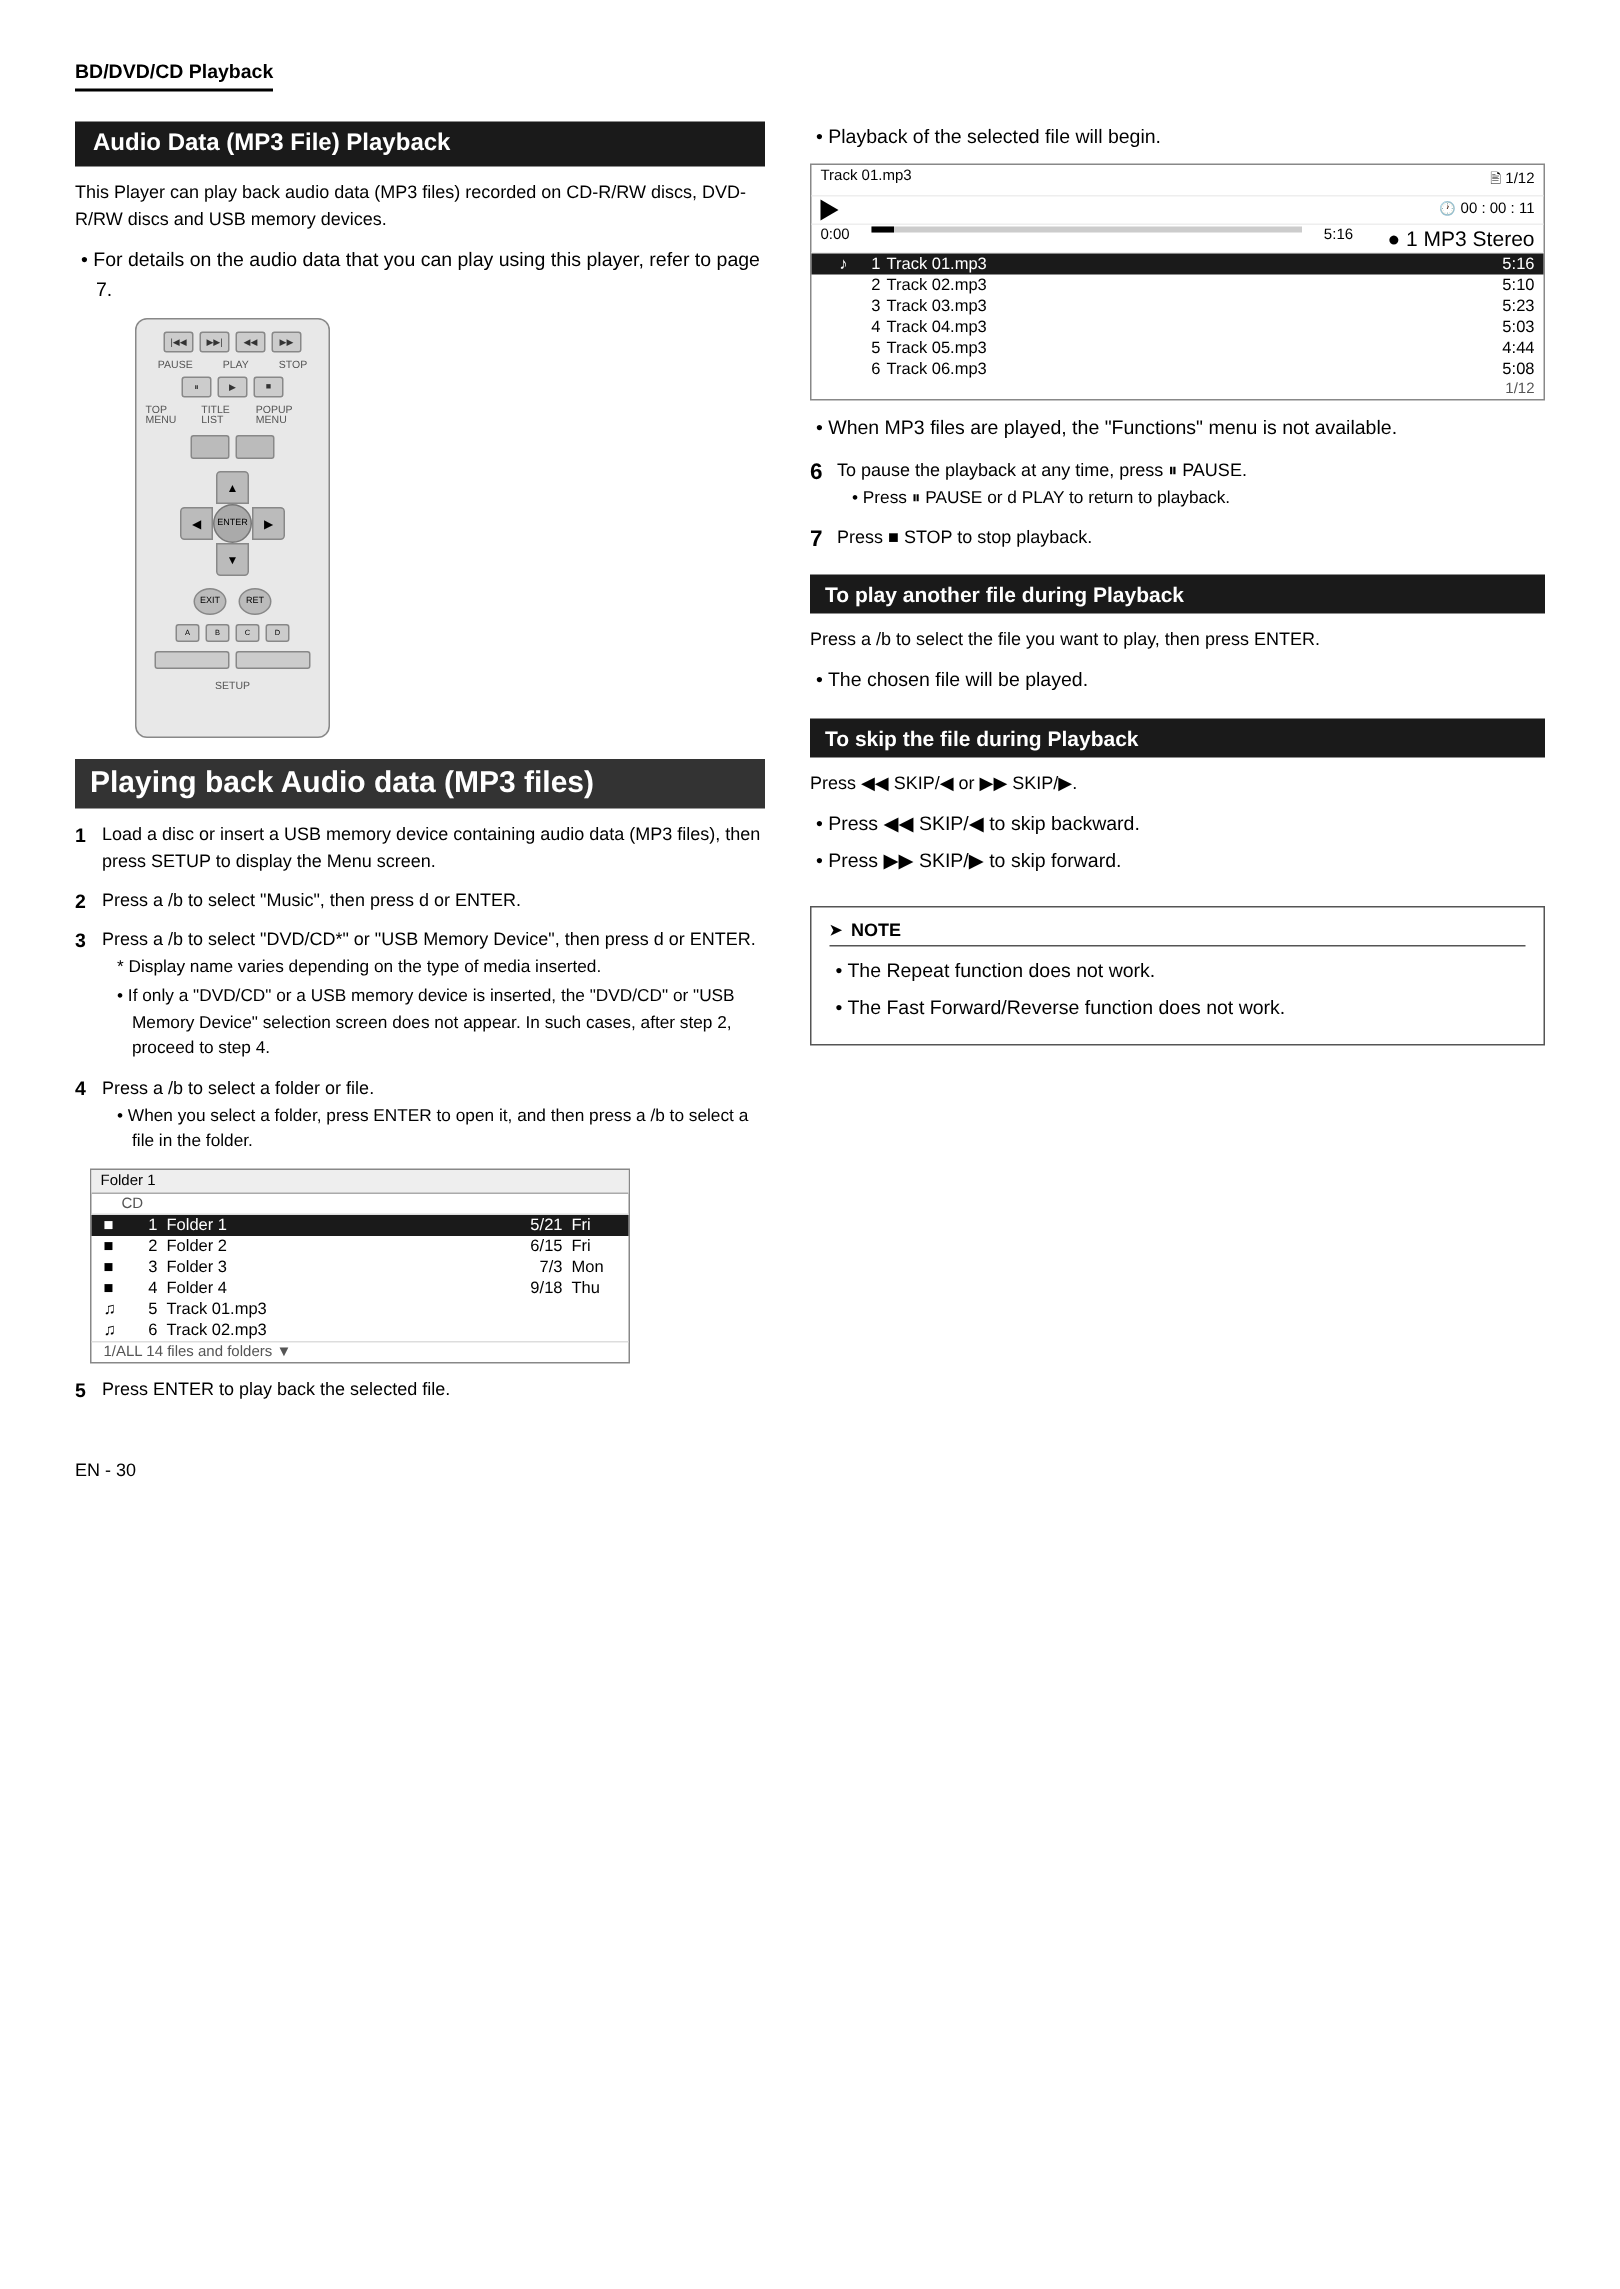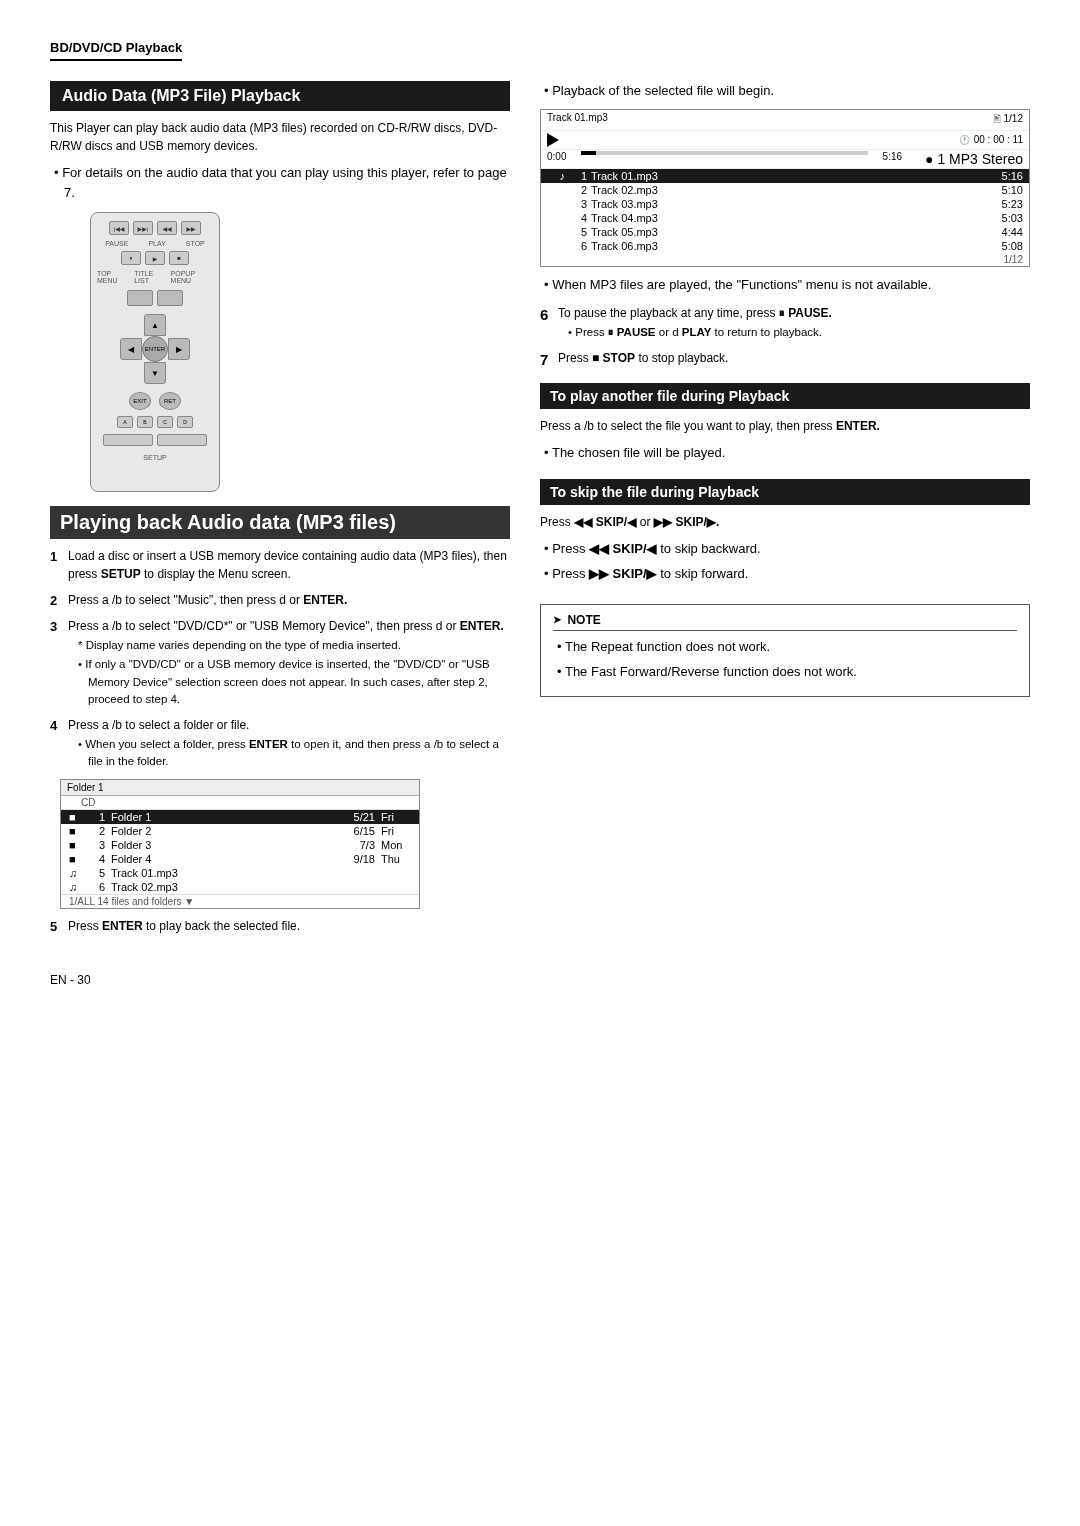--- a/index.html
+++ b/index.html
@@ -166,21 +166,21 @@
       margin-top: 2px;
     }
     .step-sub-bullet {
       padding-left: 20px;
       text-indent: -10px;
       font-size: 11.5px;
       line-height: 1.5;
       margin-top: 2px;
     }
     .step-sub-bullet::before { content: "• "; }
-    b { font-weight: bold; text-align: right; }
+    b { font-weight: normal; text-align: right; }
     .folder-screen {
       border: 1.5px solid #888;
       margin: 8px 0 8px 10px;
       width: 360px;
       font-size: 11px;
       background: #fff;
     }
     .fs-header {
       background: #eee;
       padding: 2px 6px;

